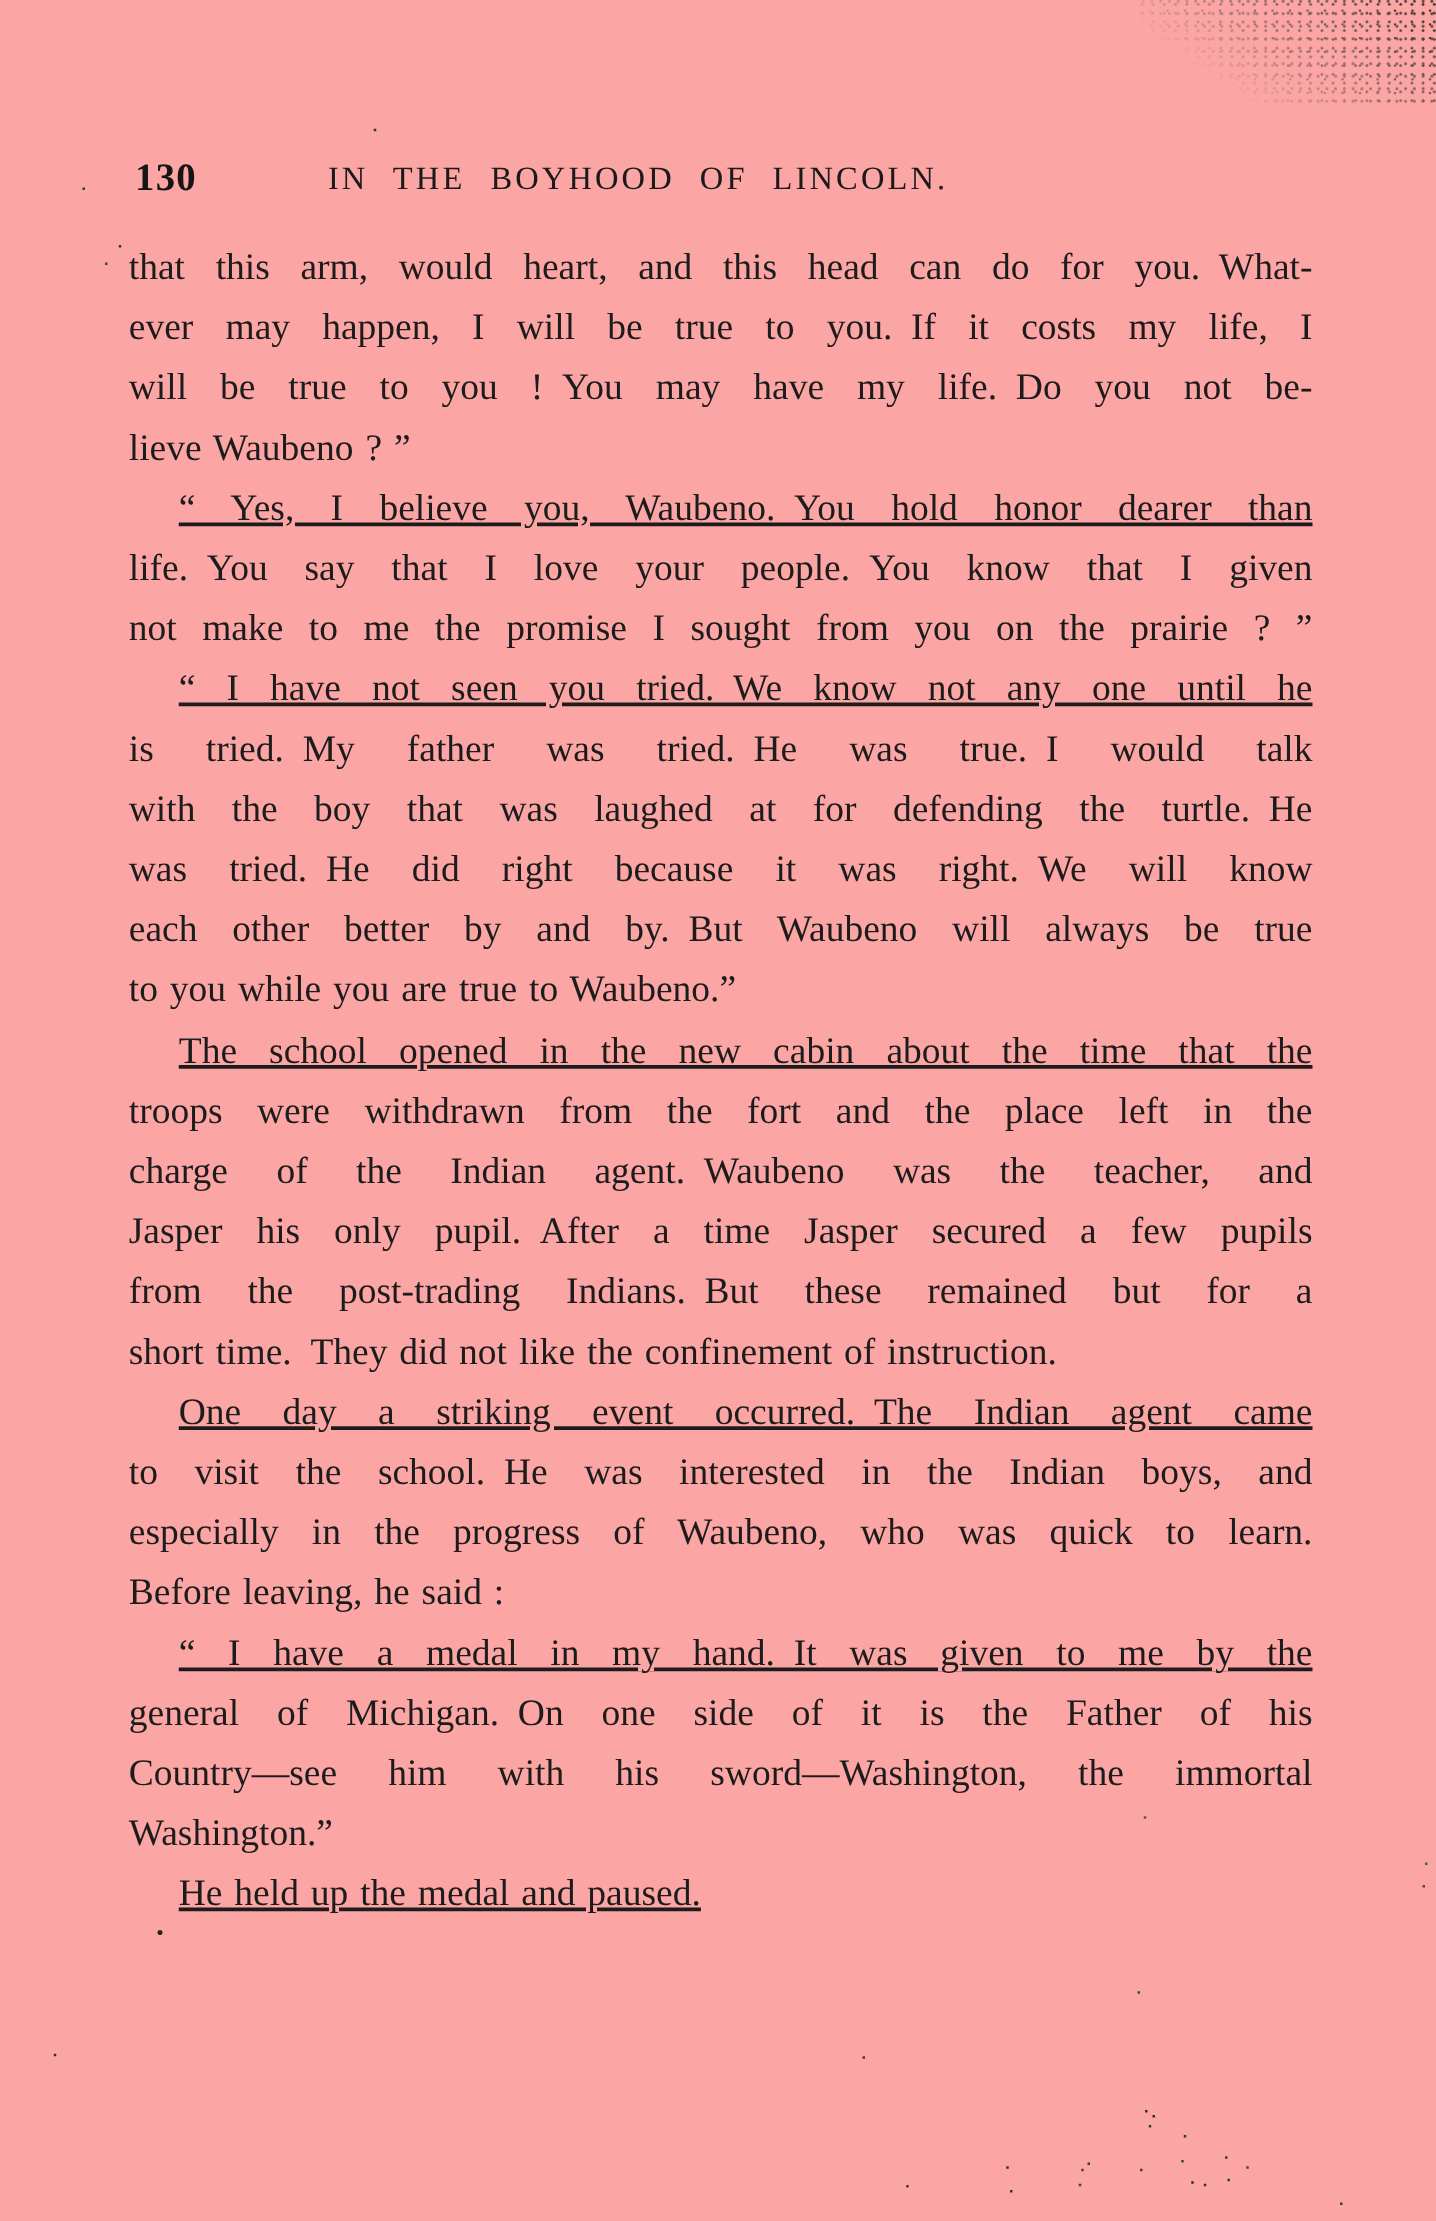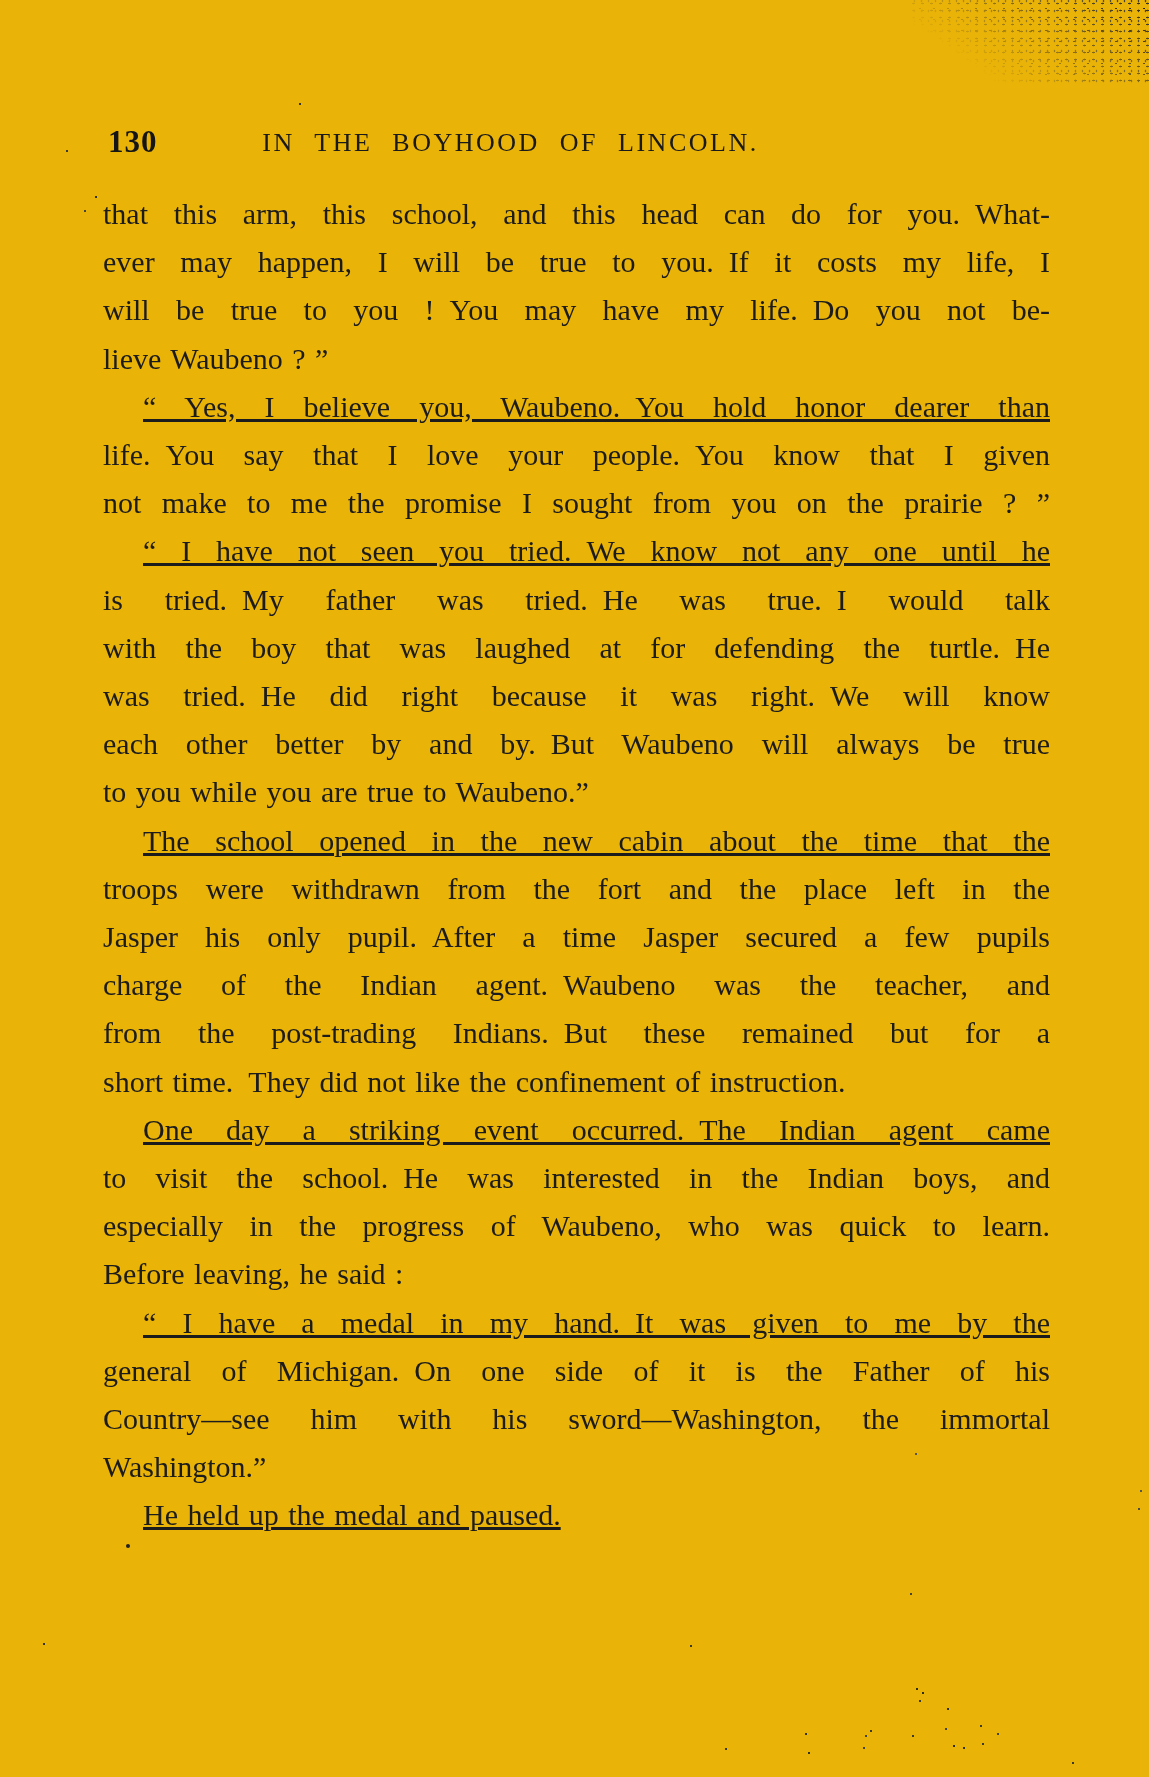--- a/index.html
+++ b/index.html
@@ -6,21 +6,21 @@
   body {
     width: 1149px; height: 1777px;
     background: #ffffff;
     position: relative;
     overflow: hidden;
     font-family: "Liberation Serif", serif;
     color: #1b1b1b;
   }
   .page {
     position: absolute; inset: 0;
-    background: #eab308;
+    background: #fca5a5;
     padding-left: 20px;
   }
   .pagenum {
     position: absolute;
     left: 108px; top: 124px;
     font-size: 31px;
     font-weight: 700;
     letter-spacing: 1px;
     color: #151515;
   }
@@ -117,37 +117,37 @@
 
 <div class="page">
   <div class="corner-noise"></div>
   <div class="specks"></div>
   <div class="margin-dot"></div>
 
   <div class="pagenum">130</div>
   <div class="running-head">IN THE BOYHOOD OF LINCOLN.</div>
 
   <div class="body-text">
-      <div class="line jl"><span class="bold">that this arm,</span><span> this school, and this head can do for you. What-</span></div>
+      <div class="line jl"><span class="bold">that this arm,</span><span> would heart, and this head can do for you. What-</span></div>
       <div class="line jl">ever may happen, I will be true to you. If it costs my life, I</div>
       <div class="line jl">will be true to you ! You may have my life. Do you not be-</div>
       <div class="line">lieve Waubeno ? ”</div>
       <div class="line jl ind">“ Yes, I believe you, Waubeno. You hold honor dearer than</div>
       <div class="line jl">life. You say that I love your people. You know that I given</div>
       <div class="line jl">not make to me the promise I sought from you on the prairie ? ”</div>
       <div class="line jl ind">“ I have not seen you tried. We know not any one until he</div>
       <div class="line jl">is tried. My father was tried. He was true. I would talk</div>
       <div class="line jl">with the boy that was laughed at for defending the turtle. He</div>
       <div class="line jl">was tried. He did right because it was right. We will know</div>
       <div class="line jl">each other better by and by. But Waubeno will always be true</div>
       <div class="line">to you while you are true to Waubeno.”</div>
       <div class="line jl ind">The school opened in the new cabin about the time that the</div>
       <div class="line jl">troops were withdrawn from the fort and the place left in the</div>
+      <div class="line jl">charge of the Indian agent. Waubeno was the teacher, and</div>
       <div class="line jl">Jasper his only pupil. After a time Jasper secured a few pupils</div>
-      <div class="line jl">charge of the Indian agent. Waubeno was the teacher, and</div>
       <div class="line jl">from the post-trading Indians. But these remained but for a</div>
       <div class="line">short time. They did not like the confinement of instruction.</div>
       <div class="line jl ind">One day a striking event occurred. The Indian agent came</div>
       <div class="line jl">to visit the school. He was interested in the Indian boys, and</div>
       <div class="line jl">especially in the progress of Waubeno, who was quick to learn.</div>
       <div class="line">Before leaving, he said :</div>
       <div class="line jl ind">“ I have a medal in my hand. It was given to me by the</div>
       <div class="line jl">general of Michigan. On one side of it is the Father of his</div>
       <div class="line jl">Country—see him with his sword—Washington, the immortal</div>
       <div class="line">Washington.”</div>

